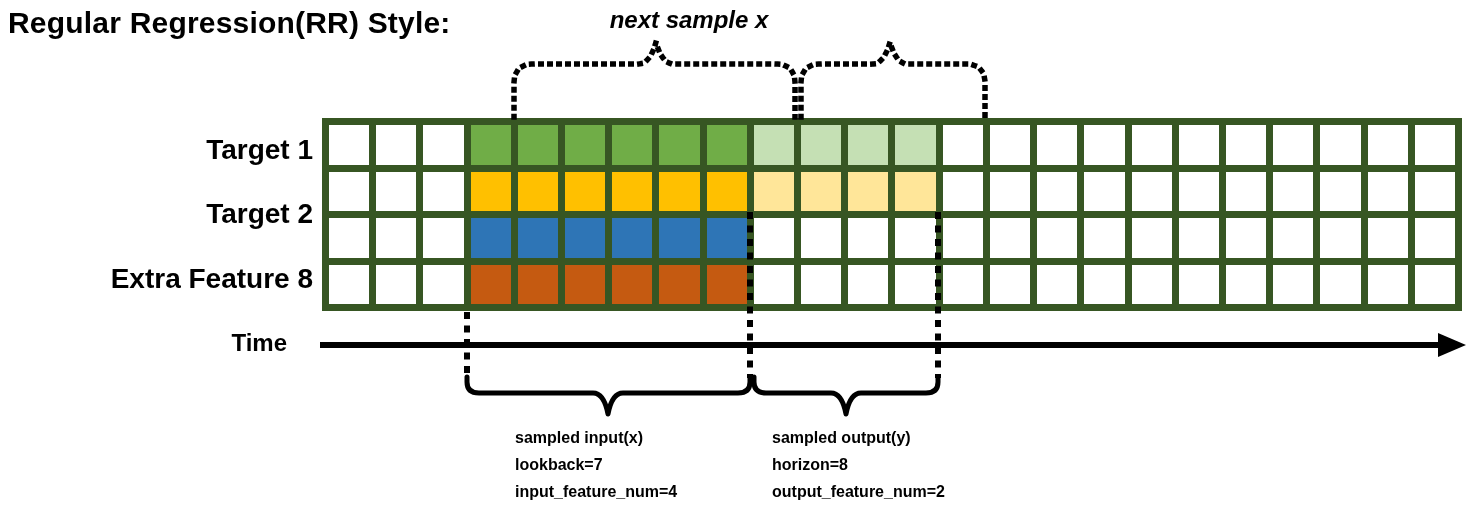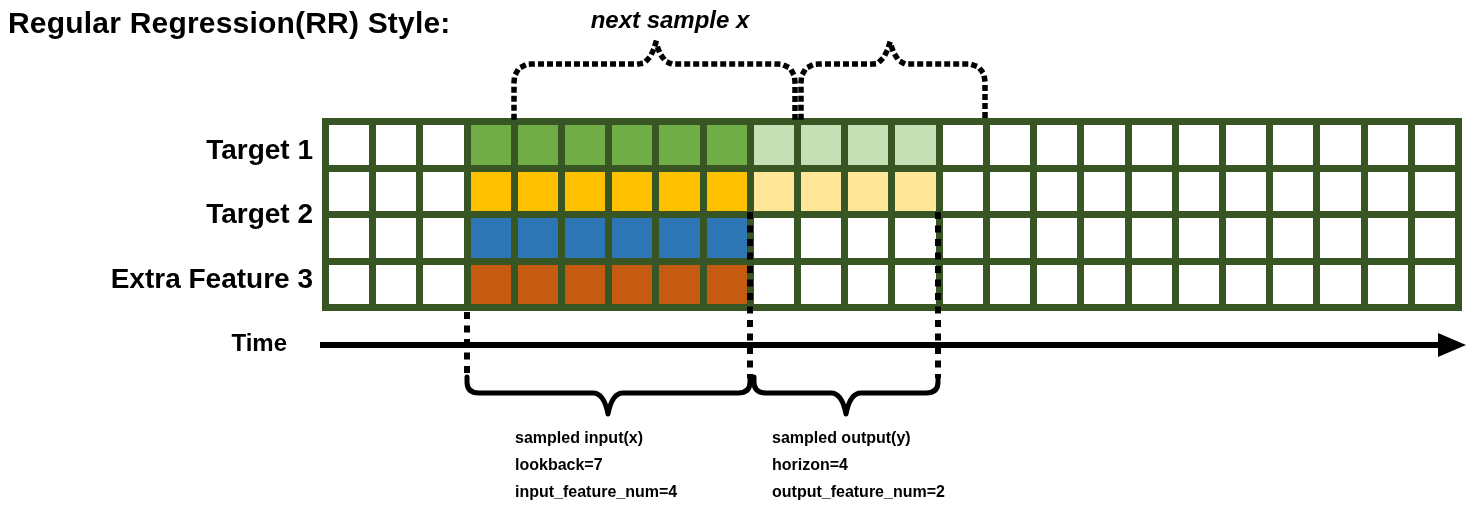--- a/index.html
+++ b/index.html
@@ -21,21 +21,21 @@
   }
   .top-label {
     position: absolute;
     top: 6px;
     transform: translateX(-50%);
     font-size: 24px;
     font-style: italic;
     font-weight: 600;
     white-space: nowrap;
   }
-  .top-label.x { left: 670px; }
+  .top-label.x { left: 689px; }
   .top-label.y { left: 893px; }
 
   .row-labels {
     position: absolute;
     left: 0; top: 118px;
     width: 313px; height: 193px;
     display: flex;
     flex-direction: column;
     justify-content: space-around;
     align-items: flex-end;
@@ -89,21 +89,21 @@
 
 <div class="canvas">
 
   <div class="title">Regular Regression(RR) Style:</div>
 
   <div class="top-label x">next sample x</div>
 
   <div class="row-labels">
     <div>Target 1</div>
     <div>Target 2</div>
-    <div>Extra Feature 3</div>
+    <div>Extra Feature 8</div>
   </div>
 
   <div class="sample-grid" style="background: rgb(55, 86, 35);">
       <div class="cell" style="background: rgb(255, 255, 255);"></div>
       <div class="cell" style="background: rgb(255, 255, 255);"></div>
       <div class="cell" style="background: rgb(255, 255, 255);"></div>
       <div class="cell" style="background: rgb(112, 173, 71);"></div>
       <div class="cell" style="background: rgb(112, 173, 71);"></div>
       <div class="cell" style="background: rgb(112, 173, 71);"></div>
       <div class="cell" style="background: rgb(112, 173, 71);"></div>
@@ -219,17 +219,17 @@
   </svg>
 
   <div class="bottom-note input">
     <div>sampled input(x)</div>
     <div>lookback=7</div>
     <div>input_feature_num=4</div>
   </div>
 
   <div class="bottom-note output">
     <div>sampled output(y)</div>
-    <div>horizon=4</div>
+    <div>horizon=8</div>
     <div>output_feature_num=2</div>
   </div>
 
 </div>
 
 </body></html>

